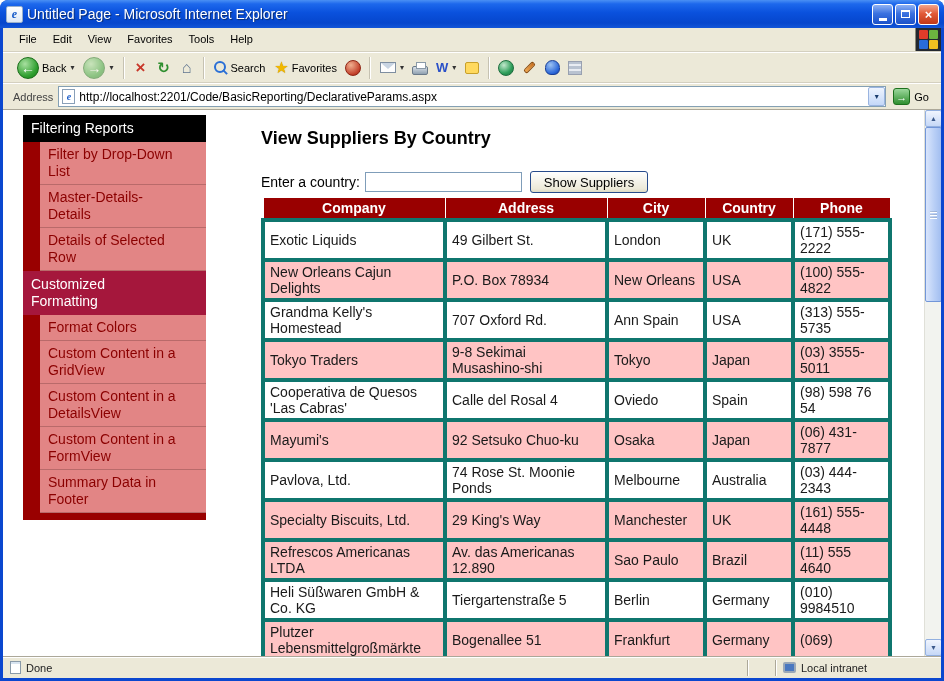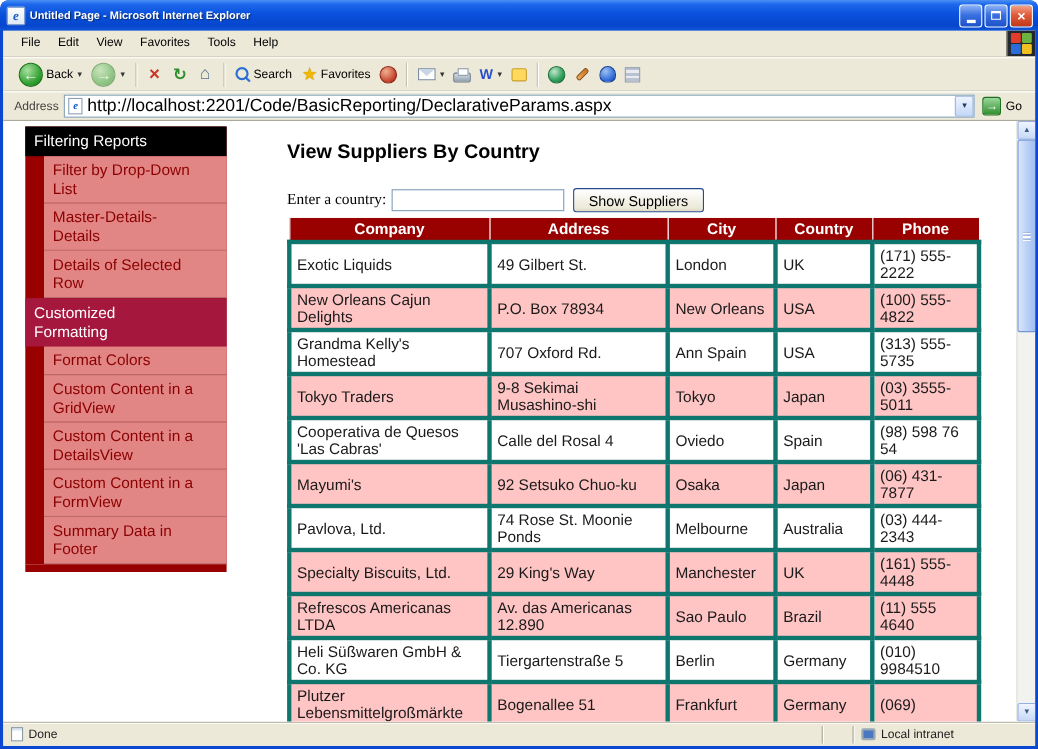--- a/index.html
+++ b/index.html
@@ -7,21 +7,21 @@
 
   #window { width:944px; height:681px; background:#0b47cf; border-radius:8px 8px 0 0; overflow:hidden; position:relative; }
 
   
   .titlebar { height:28px; display:flex; align-items:center; padding:0 5px 0 6px;
     background:linear-gradient(180deg,#4a90f4 0%,#1d68ec 14%,#0a51dd 45%,#0646cd 82%,#1356d8 100%);
     border-radius:8px 8px 0 0; }
   .app-icon { width:17px; height:17px; background:linear-gradient(180deg,#ffffff,#dfe8f5); border:1px solid #9ab0cc; border-radius:2px;
     display:flex; align-items:center; justify-content:center; margin-right:4px; }
   .app-icon .e { color:#1a5cc8; font:italic bold 12px "Liberation Serif",serif; line-height:1; }
-  .title-text { color:#fff; font-size:10px; font-weight:bold; text-shadow:1px 1px 1px #0a2a6a; flex:1;
+  .title-text { color:#fff; font-size:14px; font-weight:normal; text-shadow:1px 1px 1px #0a2a6a; flex:1;
     white-space:nowrap; overflow:hidden; }
   .win-controls { display:flex; gap:2px; }
   .win-btn { width:21px; height:21px; border:1px solid #fff; border-radius:3px; color:#fff;
     display:flex; align-items:center; justify-content:center; font:bold 13px "Liberation Sans",sans-serif; }
   .win-btn.min,.win-btn.max { background:linear-gradient(180deg,#8fb2f4 0%,#3a71e0 45%,#1c52c8 100%); }
   .win-btn.close { background:linear-gradient(180deg,#f2a48c 0%,#e25b38 45%,#c03818 100%); }
   .glyph-min { width:8px; height:3px; background:#fff; margin-top:10px; }
   .glyph-max { width:9px; height:8px; border:1px solid #fff; border-top:2px solid #fff; }
 
   .window-body { margin:0 3px; height:650px; display:flex; flex-direction:column; background:#fff; }
@@ -68,42 +68,42 @@
   .grid-glyph { width:14px; height:14px; border:1px solid #98a0b0;
     background:repeating-linear-gradient(0deg,#b8c2d0 0 3px,#e8ecf2 3px 5px),repeating-linear-gradient(90deg,#b8c2d0 0 3px,transparent 3px 5px); }
 
   
   .addressbar { height:27px; background:#ece9d8; display:flex; align-items:center; padding:0 6px 0 10px; gap:5px;
     border-top:1px solid #fff; border-bottom:1px solid #aca899; }
   .addr-label { font-size:11px; color:#444; }
   .addr-field { flex:1; height:21px; background:#fff; border:1px solid #84a0b4; display:flex; align-items:center; padding-left:3px; }
   .fav-icon { width:13px; height:15px; background:#fff; border:1px solid #8aa0b8; display:flex; align-items:center; justify-content:center; margin-right:4px; }
   .fav-icon i { color:#1a5cc8; font:italic bold 10px "Liberation Serif",serif; }
-  .addr-url { flex:1; font-size:16px; color:#000; white-space:nowrap; overflow:hidden; }
+  .addr-url { flex:1; font-size:12px; color:#000; white-space:nowrap; overflow:hidden; }
   .addr-drop { width:17px; height:19px; background:linear-gradient(180deg,#eef4fe,#c4d8f8); border:1px solid #9ab4e0; border-radius:2px;
     display:flex; align-items:center; justify-content:center; font-size:7px; color:#1a3c6e; }
   .go-btn { display:flex; align-items:center; gap:4px; padding:1px 6px 1px 2px; }
   .go-ico { width:17px; height:17px; border-radius:3px; background:linear-gradient(180deg,#9cd89c,#2f8f2f); border:1px solid #1d701d;
     color:#fff; font-size:11px; font-weight:bold; display:flex; align-items:center; justify-content:center; }
   .go-label { font-size:11px; color:#000; }
 
   
   .content { flex:1; position:relative; overflow:hidden; background:#fff; }
 
   .sidebar { position:absolute; left:20px; top:5px; width:183px; font-size:14px; }
   .sb-group { background:#990000; }
   .sb-header { color:#fff; padding:5px 32px 5px 8px; line-height:17px; }
   .sb-item { margin-left:17px; background:#e28585; color:#8b0000; padding:4px 27px 4px 8px; line-height:17px;
     border-bottom:1px solid #b96a6a; }
   .sb-footer { height:7px; background:#990000; }
 
   .main { position:absolute; left:258px; top:0; width:632px; }
   .main h1 { font-size:18px; font-weight:bold; color:#000; margin:18px 0 0 0; }
   .form-row { display:flex; align-items:center; gap:5px; margin-top:22px; height:22px; }
-  .form-row label { font-size:14px; color:#000;font-family:Liberation Serif, serif; }
+  .form-row label { font-size:14px; color:#000; }
   .country-input { width:157px; height:20px; border:1px solid #7f9db9; font-size:12px; padding:1px 3px; outline:none; }
   .xp-button { height:22px; padding:0 13px; font-size:13px; color:#000; background:linear-gradient(180deg,#ffffff,#ece9d8 85%,#ded9c4);
     border:1px solid #274b8c; border-radius:3px; margin-left:3px; }
   .grid { table-layout:fixed; width:627px; border-collapse:collapse; margin-top:4px; }
   .grid th { background:#990000; color:#fff; font-weight:bold; font-size:14px; padding:2px; text-align:center;
     border:1px solid #fff; line-height:16px; }
   .grid td { font-size:14px; line-height:16px; padding:2px 5px; color:#1a1a1a; border:4px solid #0f766e; vertical-align:middle;
     overflow:hidden; }
   .grid tr.alt td { background:#ffc4c4; }
 

